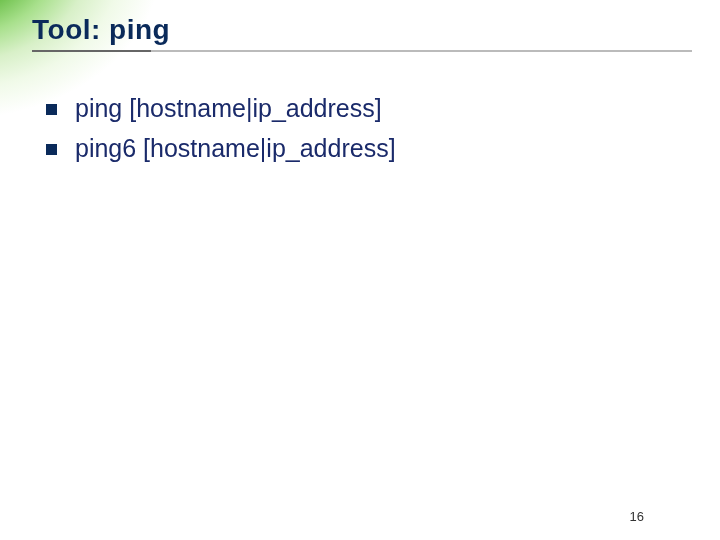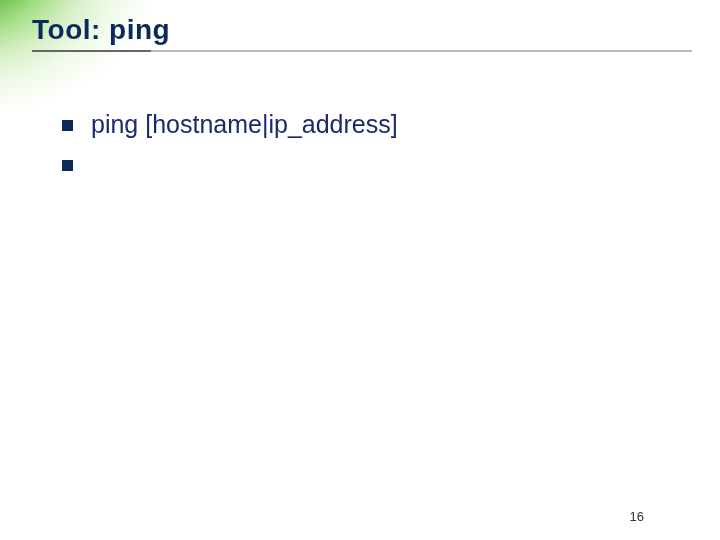--- a/index.html
+++ b/index.html
@@ -58,21 +58,21 @@
   }
   .content {
     position: absolute;
     top: 92px;
     left: 46px;
     right: 40px;
     z-index: 2;
   }
   .bullet-list {
     list-style: none;
-    margin: 16px;
+    margin: 0;
     padding: 0;
   }
   .bullet-item {
     display: flex;
     align-items: flex-start;
     margin-bottom: 6px;
   }
   .bullet-square {
     width: 11px;
     height: 11px;
@@ -108,19 +108,20 @@
   </div>
 
   <div class="content">
     <ul class="bullet-list">
       <li class="bullet-item">
         <span class="bullet-square"></span>
         <span class="bullet-text">ping [hostname|ip_address]</span>
       </li>
       <li class="bullet-item">
         <span class="bullet-square"></span>
+        <span class="bullet-text">ping6 [hostname|ip_address]</span>
       </li>
     </ul>
   </div>
 
   <div class="page-number">16</div>
 
 </div>
 
 </body></html>

